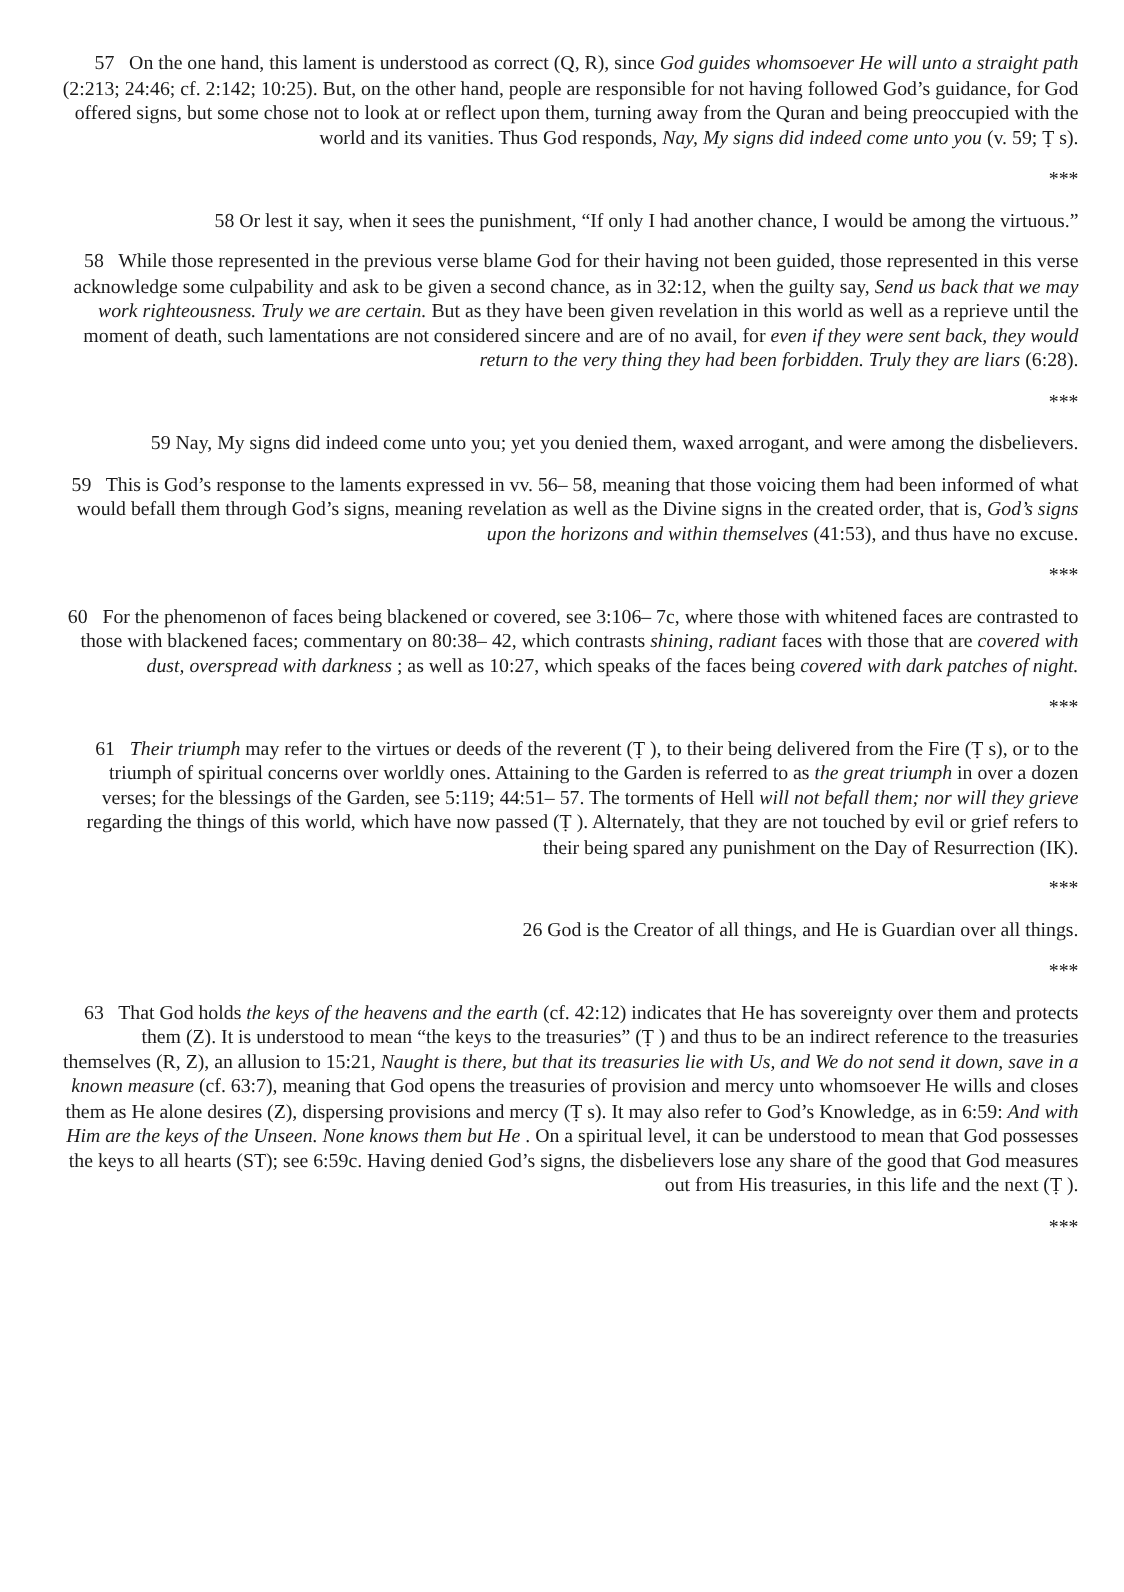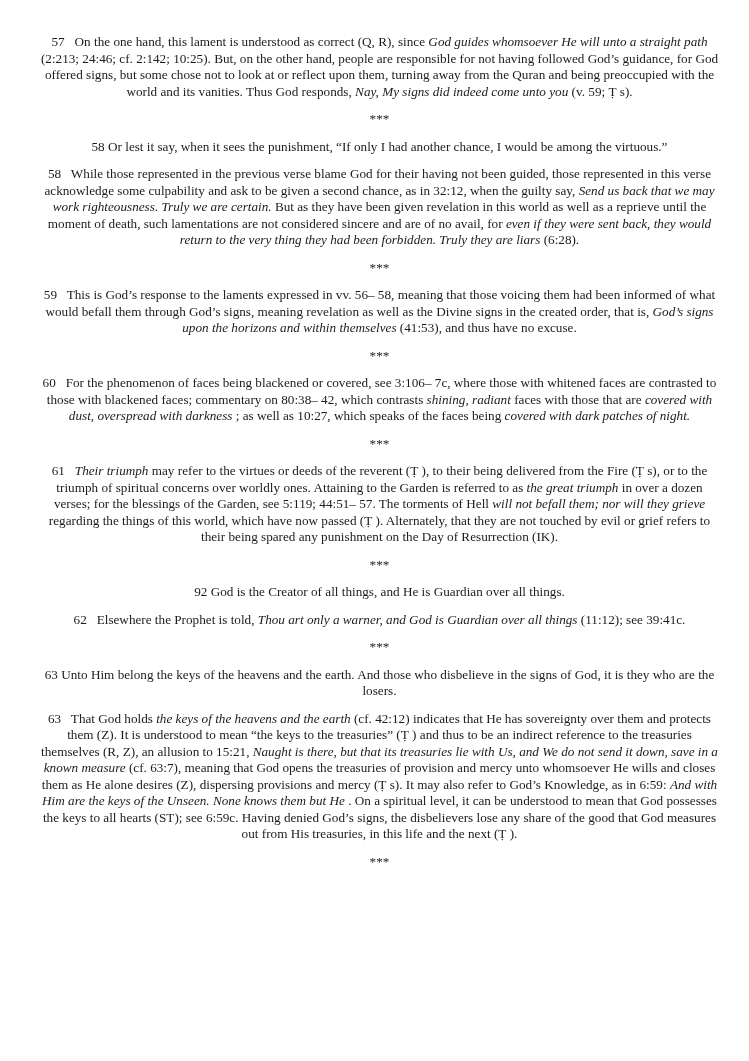--- a/index.html
+++ b/index.html
@@ -14,21 +14,21 @@
   }
   .page {
     box-sizing: border-box;
     width: 749px;
     height: 1061px;
     padding: 34px 30px 0 40px;
     font-family: "Liberation Serif", "DejaVu Serif", serif;
     font-size: 13.2px;
     line-height: 16.5px;
     color: #1b1b1b;
-    text-align: center;
+    text-align: right;
   }
   p.block {
     margin: 0 0 11px 0;
     white-space: pre-wrap;
   }
   p.sep {
     margin: 0 0 11px 0;
   }
   .it {
     font-style: italic;
@@ -37,26 +37,25 @@
 </head>
 <body>
 
 <div class="page">
   <main>
       <p class="block commentary"><span class="">57   On the one hand, this lament is understood as correct (Q, R), since </span><span class="it">God guides whomsoever He will unto a straight path</span><span class=""> (2:213; 24:46; cf. 2:142; 10:25). But, on the other hand, people are responsible for not having followed God’s guidance, for God offered signs, but some chose not to look at or reflect upon them, turning away from the Quran and being preoccupied with the world and its vanities. Thus God responds, </span><span class="it">Nay, My signs did indeed come unto you</span><span class=""> (v. 59; Ṭ s).</span></p>
       <p class="sep">***</p>
       <p class="block verse"><span class="">58 Or lest it say, when it sees the punishment, “If only I had another chance, I would be among the virtuous.”</span></p>
       <p class="block commentary"><span class="">58   While those represented in the previous verse blame God for their having not been guided, those represented in this verse acknowledge some culpability and ask to be given a second chance, as in 32:12, when the guilty say, </span><span class="it">Send us back that we may work righteousness. Truly we are certain.</span><span class=""> But as they have been given revelation in this world as well as a reprieve until the moment of death, such lamentations are not considered sincere and are of no avail, for </span><span class="it">even if they were sent back, they would return to the very thing they had been forbidden. Truly they are liars</span><span class=""> (6:28).</span></p>
       <p class="sep">***</p>
+      <p class="block verse"><span class="">59 Nay, My signs did indeed come unto you; yet you denied them, waxed arrogant, and were among the disbelievers.</span></p>
       <p class="block commentary"><span class="">59   This is God’s response to the laments expressed in vv. 56– 58, meaning that those voicing them had been informed of what would befall them through God’s signs, meaning revelation as well as the Divine signs in the created order, that is, </span><span class="it">God’s signs upon the horizons and within themselves</span><span class=""> (41:53), and thus have no excuse.</span></p>
       <p class="sep">***</p>
       <p class="block commentary"><span class="">60   For the phenomenon of faces being blackened or covered, see 3:106– 7c, where those with whitened faces are contrasted to those with blackened faces; commentary on 80:38– 42, which contrasts </span><span class="it">shining, radiant</span><span class=""> faces with those that are </span><span class="it">covered with dust, overspread with darkness</span><span class=""> ; as well as 10:27, which speaks of the faces being </span><span class="it">covered with dark patches of night.</span></p>
       <p class="sep">***</p>
       <p class="block commentary"><span class="">61   </span><span class="it">Their triumph</span><span class=""> may refer to the virtues or deeds of the reverent (Ṭ ), to their being delivered from the Fire (Ṭ s), or to the triumph of spiritual concerns over worldly ones. Attaining to the Garden is referred to as </span><span class="it">the great triumph</span><span class=""> in over a dozen verses; for the blessings of the Garden, see 5:119; 44:51– 57. The torments of Hell </span><span class="it">will not befall them; nor will they grieve</span><span class=""> regarding the things of this world, which have now passed (Ṭ ). Alternately, that they are not touched by evil or grief refers to their being spared any punishment on the Day of Resurrection (IK).</span></p>
       <p class="sep">***</p>
-      <p class="block verse"><span class="">92 God is the Creator of all things, and He is Guardian over all things.</span></p>
-      <p class="block commentary"><span class="">62   Elsewhere the Prophet is told, </span><span class="it">Thou art only a warner, and God is Guardian over all things</span><span class=""> (11:12); see 39:41c.</span></p>
+      <p class="block verse"><span class="">26 God is the Creator of all things, and He is Guardian over all things.</span></p>
       <p class="sep">***</p>
-      <p class="block verse"><span class="">63 Unto Him belong the keys of the heavens and the earth. And those who disbelieve in the signs of God, it is they who are the losers.</span></p>
       <p class="block commentary"><span class="">63   That God holds </span><span class="it">the keys of the heavens and the earth</span><span class=""> (cf. 42:12) indicates that He has sovereignty over them and protects them (Z). It is understood to mean “the keys to the treasuries” (Ṭ ) and thus to be an indirect reference to the treasuries themselves (R, Z), an allusion to 15:21, </span><span class="it">Naught is there, but that its treasuries lie with Us, and We do not send it down, save in a known measure</span><span class=""> (cf. 63:7), meaning that God opens the treasuries of provision and mercy unto whomsoever He wills and closes them as He alone desires (Z), dispersing provisions and mercy (Ṭ s). It may also refer to God’s Knowledge, as in 6:59: </span><span class="it">And with Him are the keys of the Unseen. None knows them but He</span><span class=""> . On a spiritual level, it can be understood to mean that God possesses the keys to all hearts (ST); see 6:59c. Having denied God’s signs, the disbelievers lose any share of the good that God measures out from His treasuries, in this life and the next (Ṭ ).</span></p>
       <p class="sep">***</p>
     </main>
 </div>
 
 </body></html>

